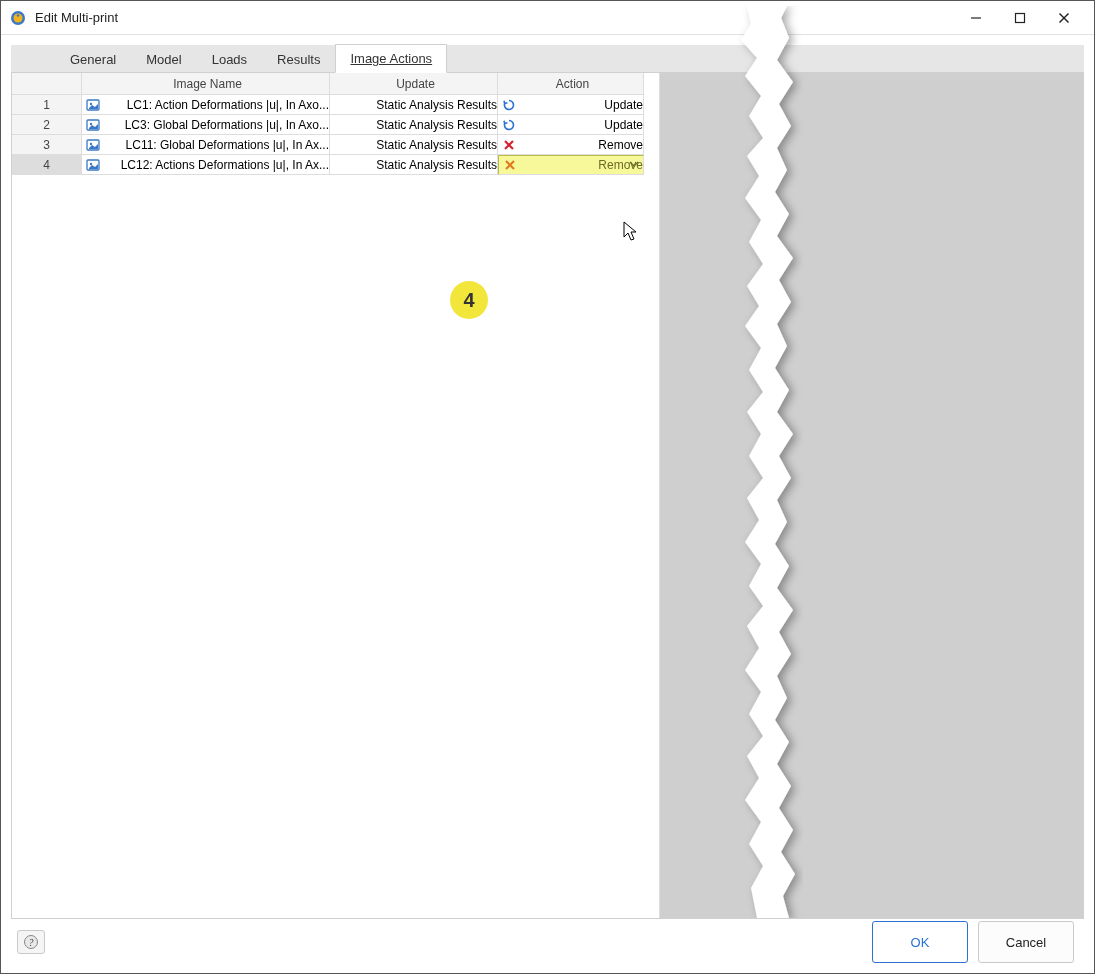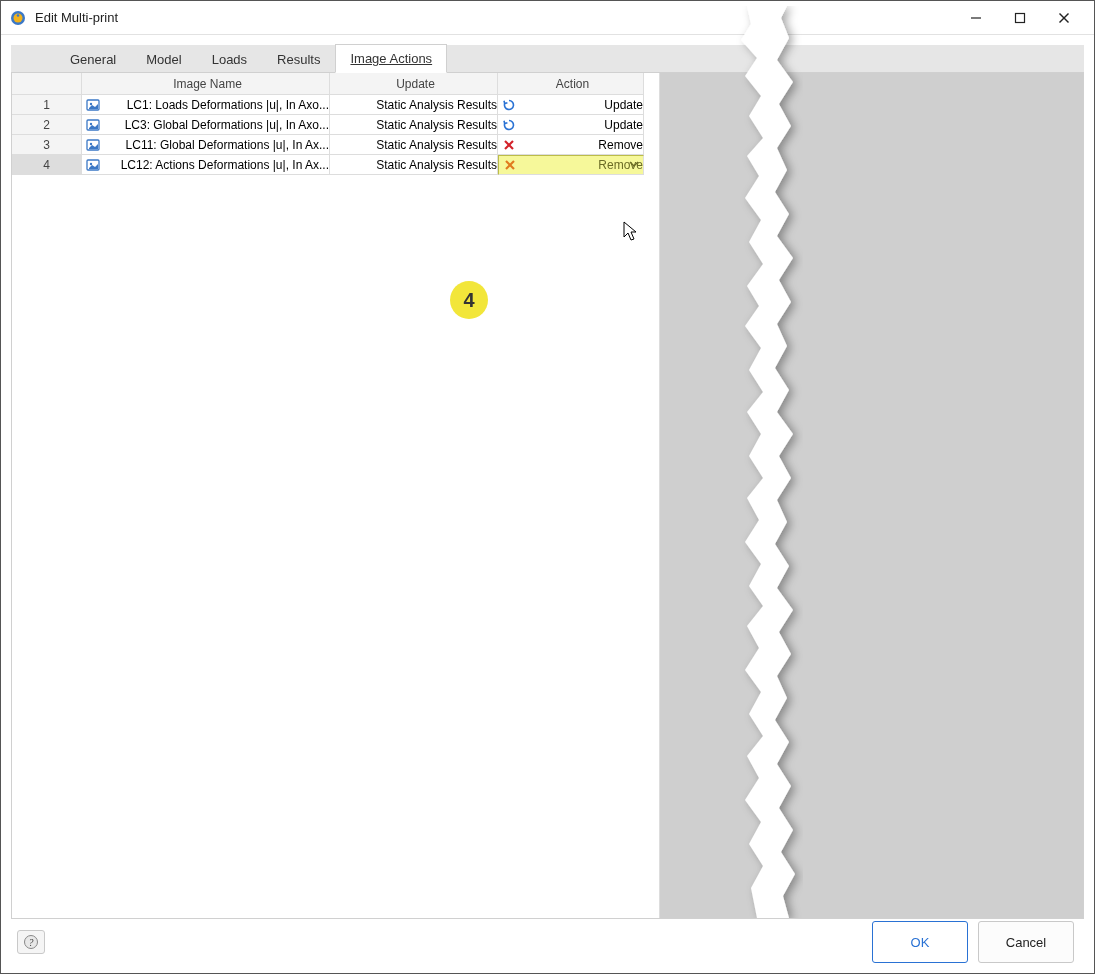--- a/index.html
+++ b/index.html
@@ -244,21 +244,21 @@
           <div class="grid-row">
             <div class="gc col-idx">1</div>
             <div class="gc col-name">
               <span class="cell-icon">
                 <svg viewBox="0 0 14 14">
                     <rect x="1" y="2" width="12" height="10" rx="1" fill="#fff" stroke="#3b78c6" stroke-width="1.3"></rect>
                     <circle cx="5" cy="6" r="1.2" fill="#3b78c6"></circle>
                     <path d="M3 10 L6 7 L9 9 L12 6 L12 11 L3 11 Z" fill="#3b78c6"></path>
                   </svg>
               </span>
-              <span class="cell-text">LC1: Loads Deformations |u|, In Axo...</span>
+              <span class="cell-text">LC1: Action Deformations |u|, In Axo...</span>
             </div>
             <div class="gc col-chap">
                 <span class="cell-text">Static Analysis Results</span>
               </div>
             <div class="gc col-action row-action-cell">
               <span class="action-icon">
                 <svg viewBox="0 0 12 12">
                     <path d="M6 1.5 A4.5 4.5 0 1 1 1.7 4.6" fill="none" stroke="#2a72d4" stroke-width="1.6"></path>
                     <path d="M1 1.8 L1.7 4.6 L4.4 3.8" fill="none" stroke="#2a72d4" stroke-width="1.6"></path>
                   </svg>

